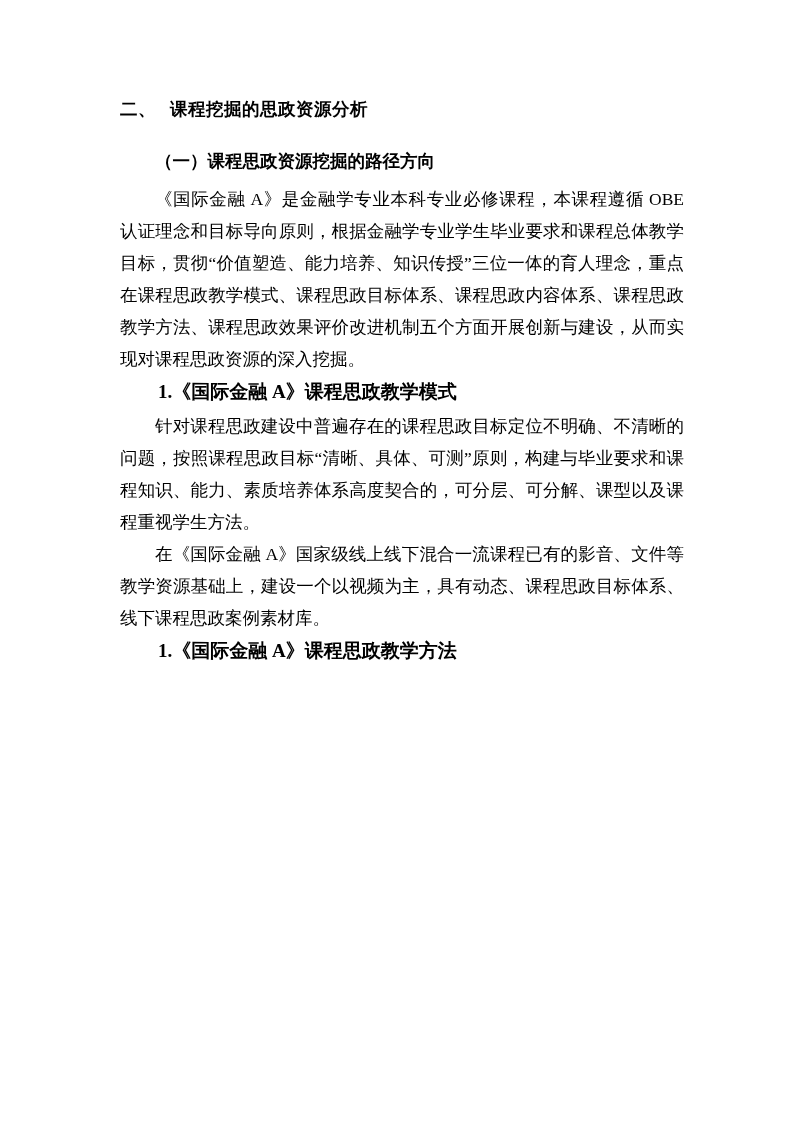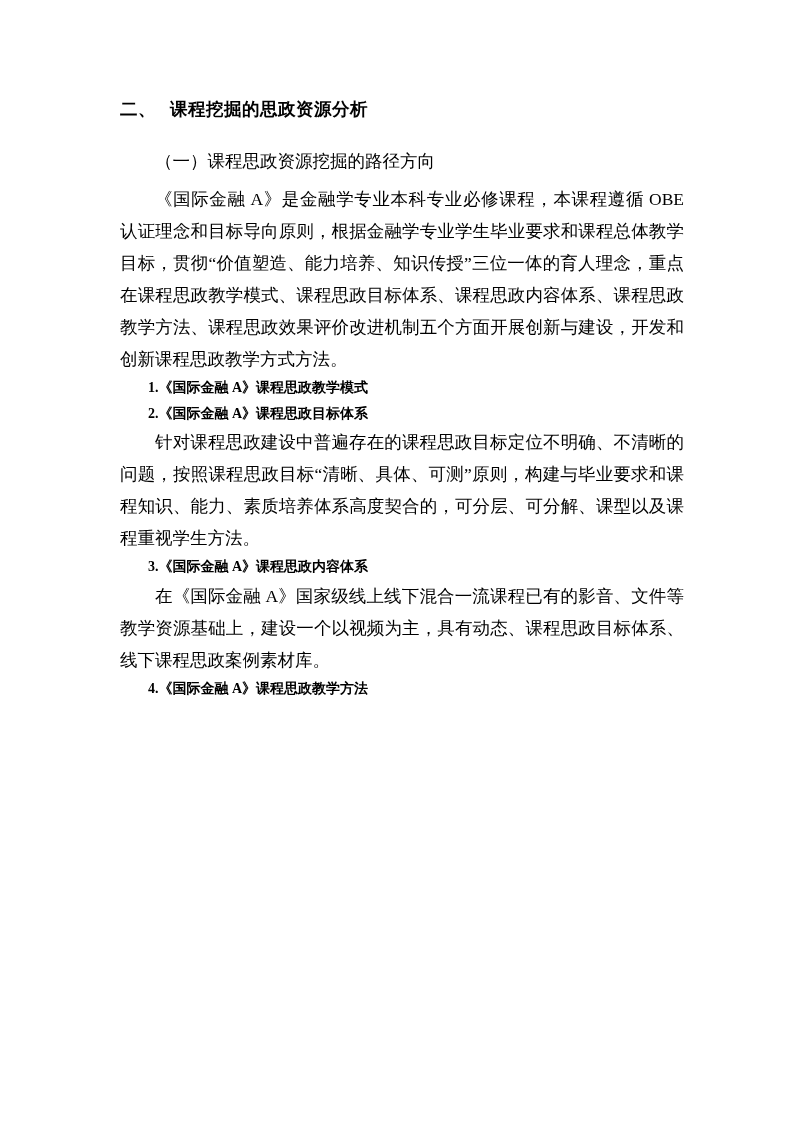--- a/index.html
+++ b/index.html
@@ -32,56 +32,54 @@
     font-weight: bold;
     margin: 0 0 22px 0;
     line-height: 1.6;
     letter-spacing: 0.5px;
   }
   h2.section-title .num {
     margin-right: 14px;
   }
   h3.subsection-title {
     font-size: 17.5px;
-    font-weight: normal;
+    font-weight: bold;
     margin: 0 0 6px 0;
     line-height: 1.83;
     text-indent: 2em;
   }
   p.para {
     margin: 0;
     text-indent: 2em;
     line-height: 1.83;
   }
   h4.item-title {
-    font-size: 14px;
+    font-size: 19px;
     font-weight: bold;
     margin: 0;
     line-height: 1.83;
     text-indent: 2em;
   }
 </style>
 </head>
 <body>
 
 <div class="page">
   <div class="doc-body">
 
     <h2 class="section-title">
       <span class="num">二、</span><span>课程挖掘的思政资源分析</span>
     </h2>
 
     <h3 class="subsection-title">（一）课程思政资源挖掘的路径方向</h3>
 
-    <p class="para">《国际金融 A》是金融学专业本科专业必修课程，本课程遵循 OBE 认证理念和目标导向原则，根据金融学专业学生毕业要求和课程总体教学目标，贯彻“价值塑造、能力培养、知识传授”三位一体的育人理念，重点在课程思政教学模式、课程思政目标体系、课程思政内容体系、课程思政教学方法、课程思政效果评价改进机制五个方面开展创新与建设，开发和创新课程思政教学方式方法。</p>
+    <p class="para">《国际金融 A》是金融学专业本科专业必修课程，本课程遵循 OBE 认证理念和目标导向原则，根据金融学专业学生毕业要求和课程总体教学目标，贯彻“价值塑造、能力培养、知识传授”三位一体的育人理念，重点在课程思政教学模式、课程思政目标体系、课程思政内容体系、课程思政教学方法、课程思政效果评价改进机制五个方面开展创新与建设，从而实现对课程思政资源的深入挖掘。</p>
 
     <h4 class="item-title">1.《国际金融 A》课程思政教学模式</h4>
 
-    <h4 class="item-title">2.《国际金融 A》课程思政目标体系</h4>
     <p class="para">针对课程思政建设中普遍存在的课程思政目标定位不明确、不清晰的问题，按照课程思政目标“清晰、具体、可测”原则，构建与毕业要求和课程知识、能力、素质培养体系高度契合的，可分层、可分解、课型以及课程重视学生方法。</p>
 
-    <h4 class="item-title">3.《国际金融 A》课程思政内容体系</h4>
     <p class="para">在《国际金融 A》国家级线上线下混合一流课程已有的影音、文件等教学资源基础上，建设一个以视频为主，具有动态、课程思政目标体系、线下课程思政案例素材库。</p>
 
-    <h4 class="item-title">4.《国际金融 A》课程思政教学方法</h4>
+    <h4 class="item-title">1.《国际金融 A》课程思政教学方法</h4>
 
   </div>
 </div>
 
 </body></html>

